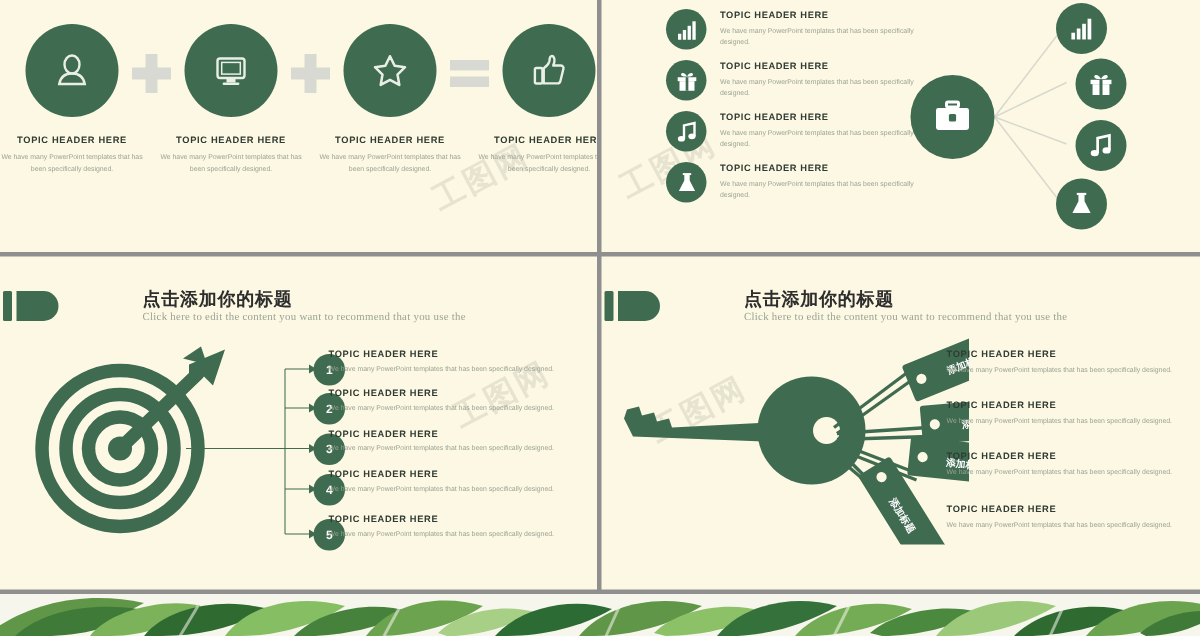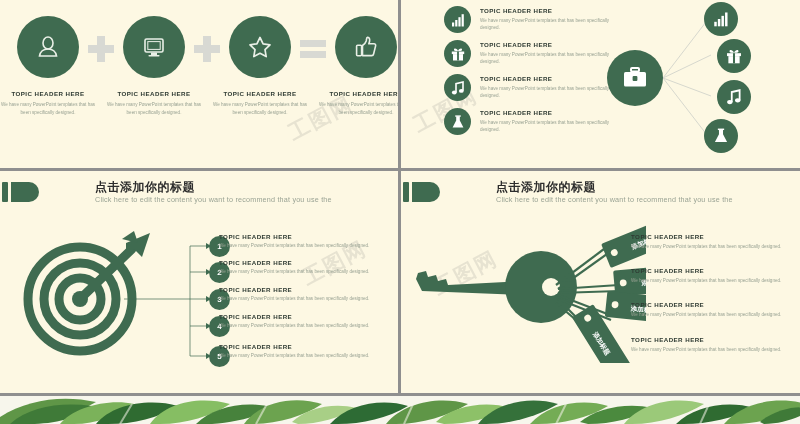--- a/index.html
+++ b/index.html
@@ -50,27 +50,27 @@
   .tr-tx{position:absolute;left:36px;top:1px;width:150px;}
   .tr-tx .h{font-size:6.2px;font-weight:bold;color:#2f3b33;letter-spacing:.4px;}
   .tr-tx .b{font-size:4.6px;color:#9aa394;line-height:1.6;margin-top:3px;}
 
   .hub{position:absolute;width:56px;height:56px;border-radius:50%;background:#3f6b50;
     display:flex;align-items:center;justify-content:center;}
   .spoke{position:absolute;width:34px;height:34px;border-radius:50%;background:#3f6b50;
     display:flex;align-items:center;justify-content:center;}
 
   
-  .hd{position:absolute;left:0;top:8px;width:100%;height:36px;}
+  .hd{position:absolute;left:0;top:20px;width:100%;height:36px;}
   .hd .mark-bar{position:absolute;left:2px;top:3px;width:6px;height:20px;background:#3f6b50;border-radius:1px;}
   .hd .mark-pill{position:absolute;left:11px;top:3px;width:28px;height:20px;background:#3f6b50;
     border-radius:0 10px 10px 0;}
   .hd .t1{position:absolute;left:95px;top:0;font-size:12px;font-weight:bold;color:#2d2d2d;
     font-family:"DejaVu Sans","Liberation Sans",sans-serif;letter-spacing:.5px;}
-  .hd .t2{position:absolute;left:95px;top:16px;font-size:7.2px;color:#9aa394;letter-spacing:.2px;}
+  .hd .t2{position:absolute;left:95px;top:16px;font-size:7.2px;color:#9aa394;letter-spacing:.2px;font-family:Liberation Serif, serif;}
 
   
   .num{position:absolute;width:21px;height:21px;border-radius:50%;background:#3f6b50;
     color:#fff;font-size:8px;font-weight:bold;display:flex;align-items:center;justify-content:center;}
   .nitem{position:absolute;left:219px;width:175px;}
   .nitem .h{font-size:6.2px;font-weight:bold;color:#2f3b33;letter-spacing:.45px;}
   .nitem .b{font-size:4.6px;color:#9aa394;margin-top:3px;}
 
   
   .britem{position:absolute;left:230px;width:172px;}

